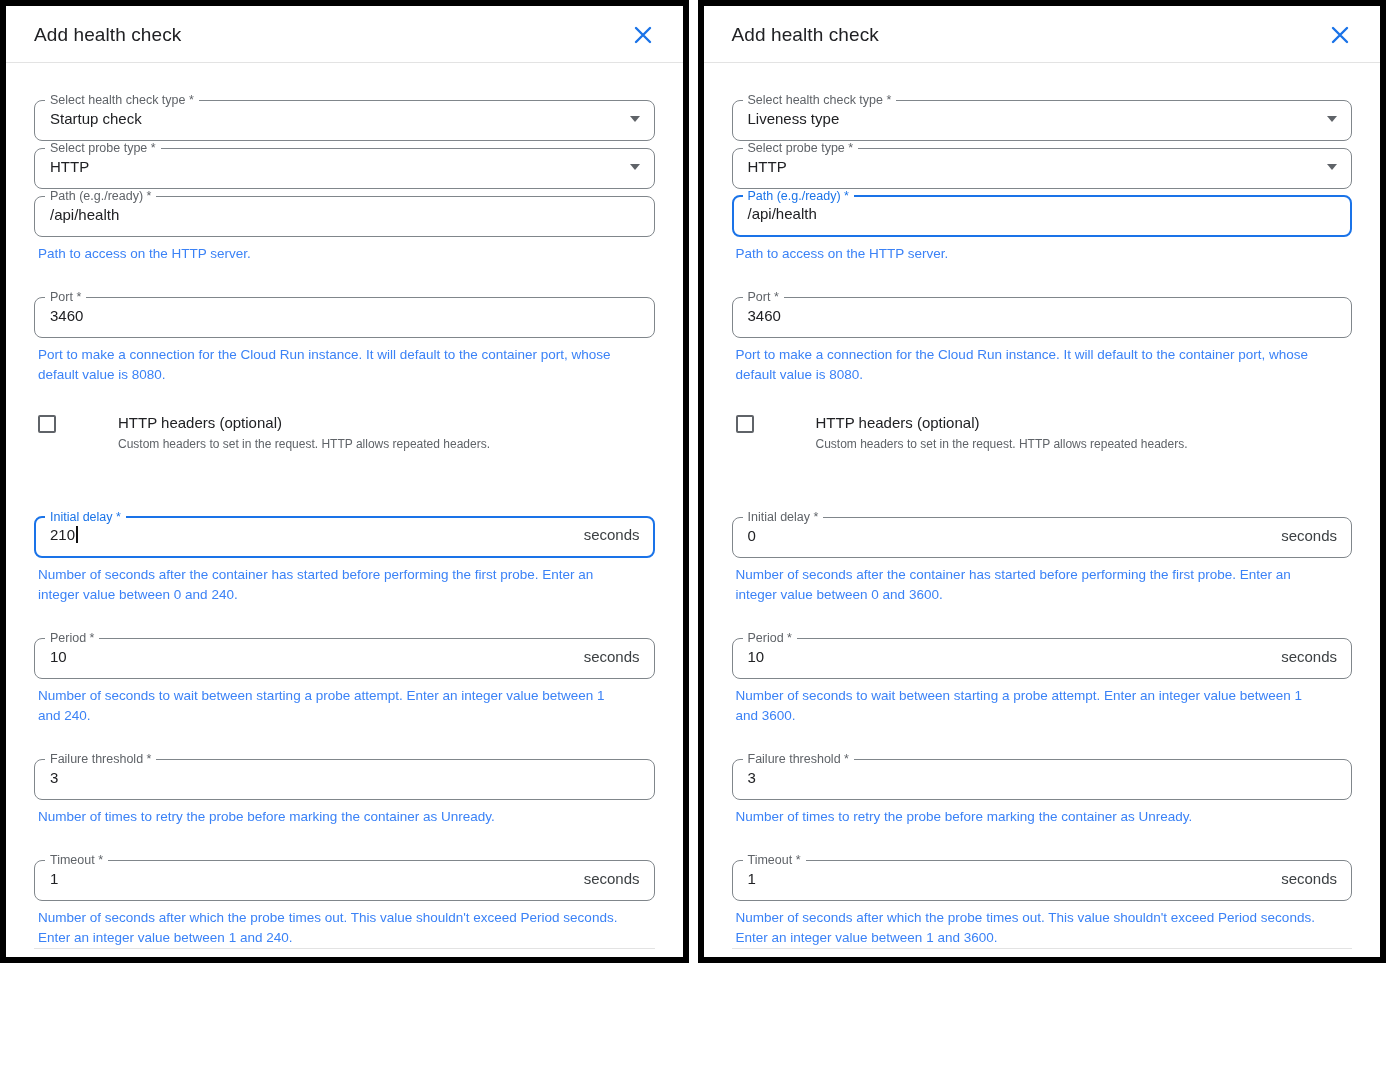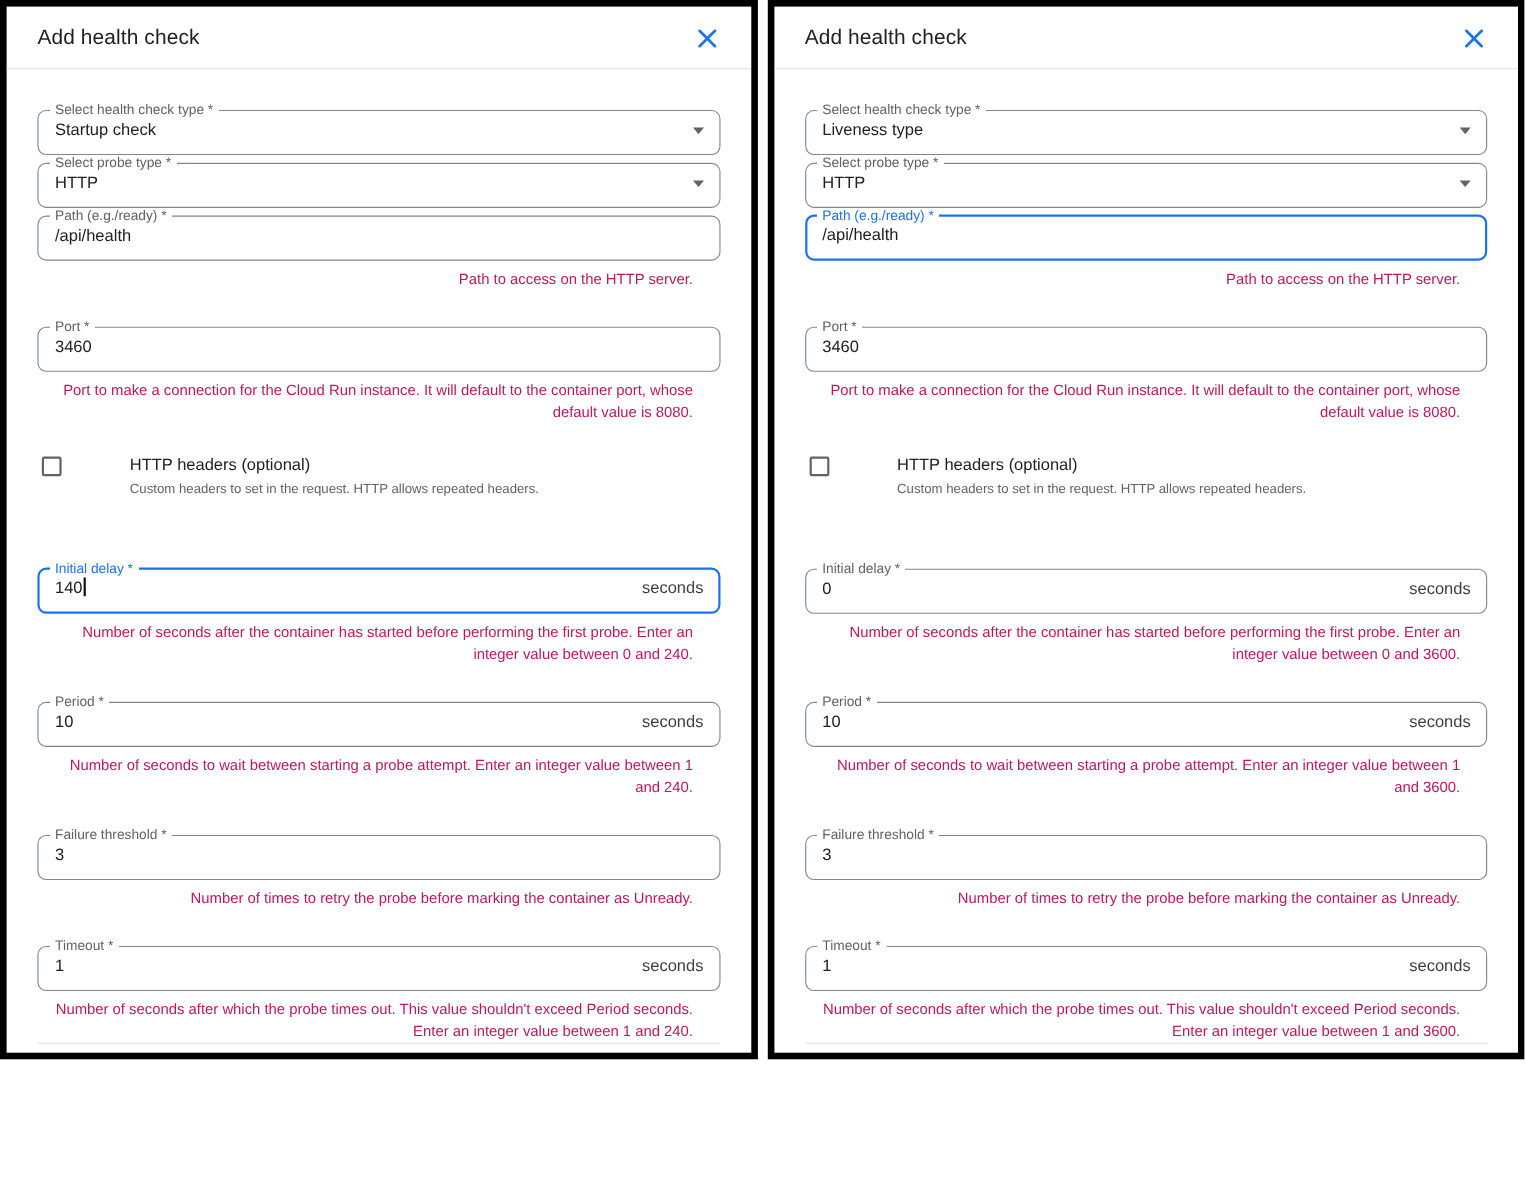--- a/index.html
+++ b/index.html
@@ -44,23 +44,22 @@
   .val { font-size:15px; color:#202124; line-height:21px; }
   .sfx { font-size:15px; color:#3c4043; }
   .caret { display:inline-block; width:1.5px; height:17px; background:#111; vertical-align:-3px; margin-left:1px; }
   .dd-arrow {
     width:0; height:0;
     border-left:5px solid transparent; border-right:5px solid transparent;
     border-top:6px solid #5f6368;
   }
   .help {
     margin:7px 0 0 0; padding:0 4px;
-    font-size:13.5px; line-height:20px; color:#be185d;
+    font-size:13.5px; line-height:20px; color:#3b82f6;
     max-width:600px;
-    text-align:right;
   }
   .gap-sel { margin-bottom:25px; }
   .gap-blk { margin-bottom:26px; }
 
   .chk-row { display:flex; align-items:flex-start; margin:2px 0 56px 2px;gap:46px; }
   .chk-box {
     width:18px; height:18px; border:2px solid #5f6368; border-radius:2px;
     margin:2px 16px 0 2px; flex:0 0 auto; cursor:pointer; background:#fff;
   }
   .chk-label { font-size:15px; color:#202124; line-height:20px; }
@@ -133,21 +132,21 @@
       <span class="chk-box"></span>
       <div>
         <div class="chk-label">HTTP headers (optional)</div>
         <div class="chk-help">Custom headers to set in the request. HTTP allows repeated headers.</div>
       </div>
     </div>
 
     <fieldset class="fld focused">
       <legend class="lbl">Initial delay *</legend>
       <div class="fld-row">
-        <span><span class="val">140</span><span class="caret"></span></span>
+        <span><span class="val">210</span><span class="caret"></span></span>
         <span class="sfx">seconds</span>
       </div>
     </fieldset>
     <p class="help gap-blk">Number of seconds after the container has started before performing the first probe. Enter an integer value between 0 and 240.</p>
 
     <fieldset class="fld">
       <legend class="lbl">Period *</legend>
       <div class="fld-row">
         <span class="val">10</span>
         <span class="sfx">seconds</span>

